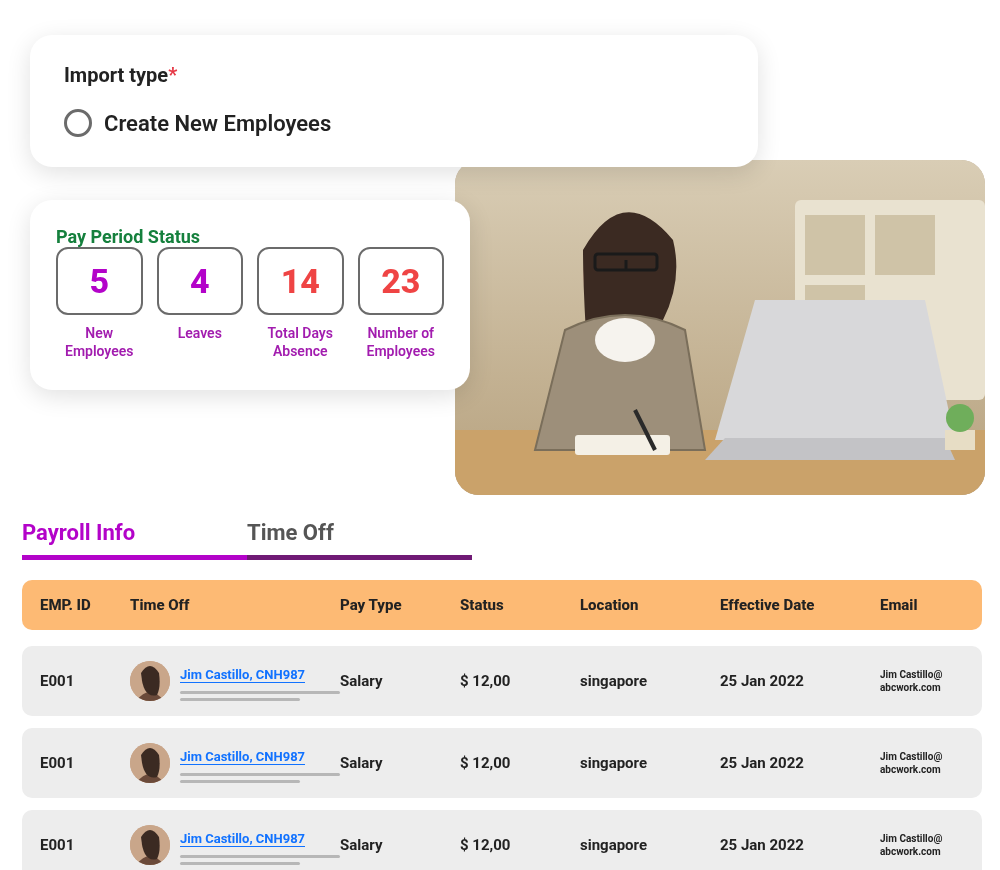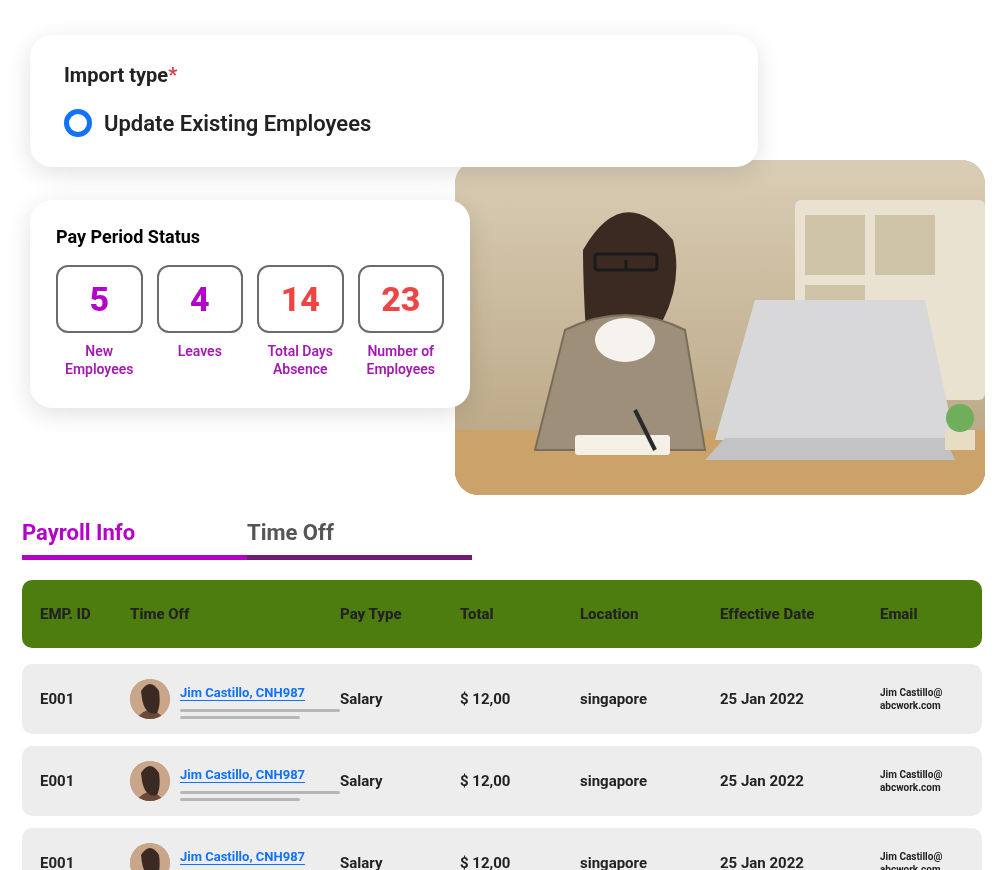--- a/index.html
+++ b/index.html
@@ -80,24 +80,23 @@
     top: 200px;
     left: 30px;
     width: 440px;
     background: #fff;
     border-radius: 22px;
     box-shadow: 0 6px 24px rgba(0,0,0,0.12);
     padding: 26px 26px 30px 26px;
     z-index: 2;
   }
   .pay-title {
-    color: #000000;
+    color: #15803d;
     font-size: 18px;
     font-weight: 700;
-    margin-bottom: 18px;
   }
   .stat-row {
     display: flex;
     gap: 14px;
   }
   .stat {
     flex: 1;
     text-align: center;
   }
   .stat-box {
@@ -151,23 +150,23 @@
     left: 22px;
     width: 960px;
   }
   .thead, .trow {
     display: grid;
     grid-template-columns: 90px 210px 120px 120px 140px 160px 1fr;
     align-items: center;
     padding: 0 18px;
   }
   .thead {
-    background: #4d7c0f;
+    background: #fdba74;
     border-radius: 10px;
-    height: 68px;
+    height: 50px;
     font-weight: 800;
     font-size: 15px;
     color: #222;
     margin-bottom: 16px;
   }
   .trow {
     background: #ededed;
     border-radius: 10px;
     height: 70px;
     margin-bottom: 12px;
@@ -210,22 +209,22 @@
 </style>
 </head>
 <body>
 
 <div class="import-card">
   <div class="import-label">
     <span>Import type</span><span class="asterisk">*</span>
   </div>
   <div class="radio-row">
     <div class="radio-item">
-      <span class="radio-outer selected"></span>
-      <span class="radio-label">Update Existing Employees</span>
+      <span class="radio-outer"></span>
+      <span class="radio-label">Create New Employees</span>
     </div>
   </div>
 </div>
 
 <div class="hero-image">
   <svg viewBox="0 0 530 335" preserveAspectRatio="xMidYMid slice">
     <defs>
       <linearGradient id="bg1" x1="0" y1="0" x2="0" y2="1">
         <stop offset="0" stop-color="#d9cdb5"></stop>
         <stop offset="1" stop-color="#b7a27f"></stop>
@@ -303,21 +302,21 @@
 <div class="tabs">
   <div class="tab active">Payroll Info</div>
   <div class="tab">Time Off</div>
 </div>
 
 <div class="table-wrap">
   <div class="thead">
     <div>EMP. ID</div>
     <div>Time Off</div>
     <div>Pay Type</div>
-    <div>Total</div>
+    <div>Status</div>
     <div>Location</div>
     <div>Effective Date</div>
     <div>Email</div>
   </div>
 
   <div id="rows-mount">
   <div class="trow">
     <div>E001</div>
     <div class="emp-cell">
       <div class="avatar">

